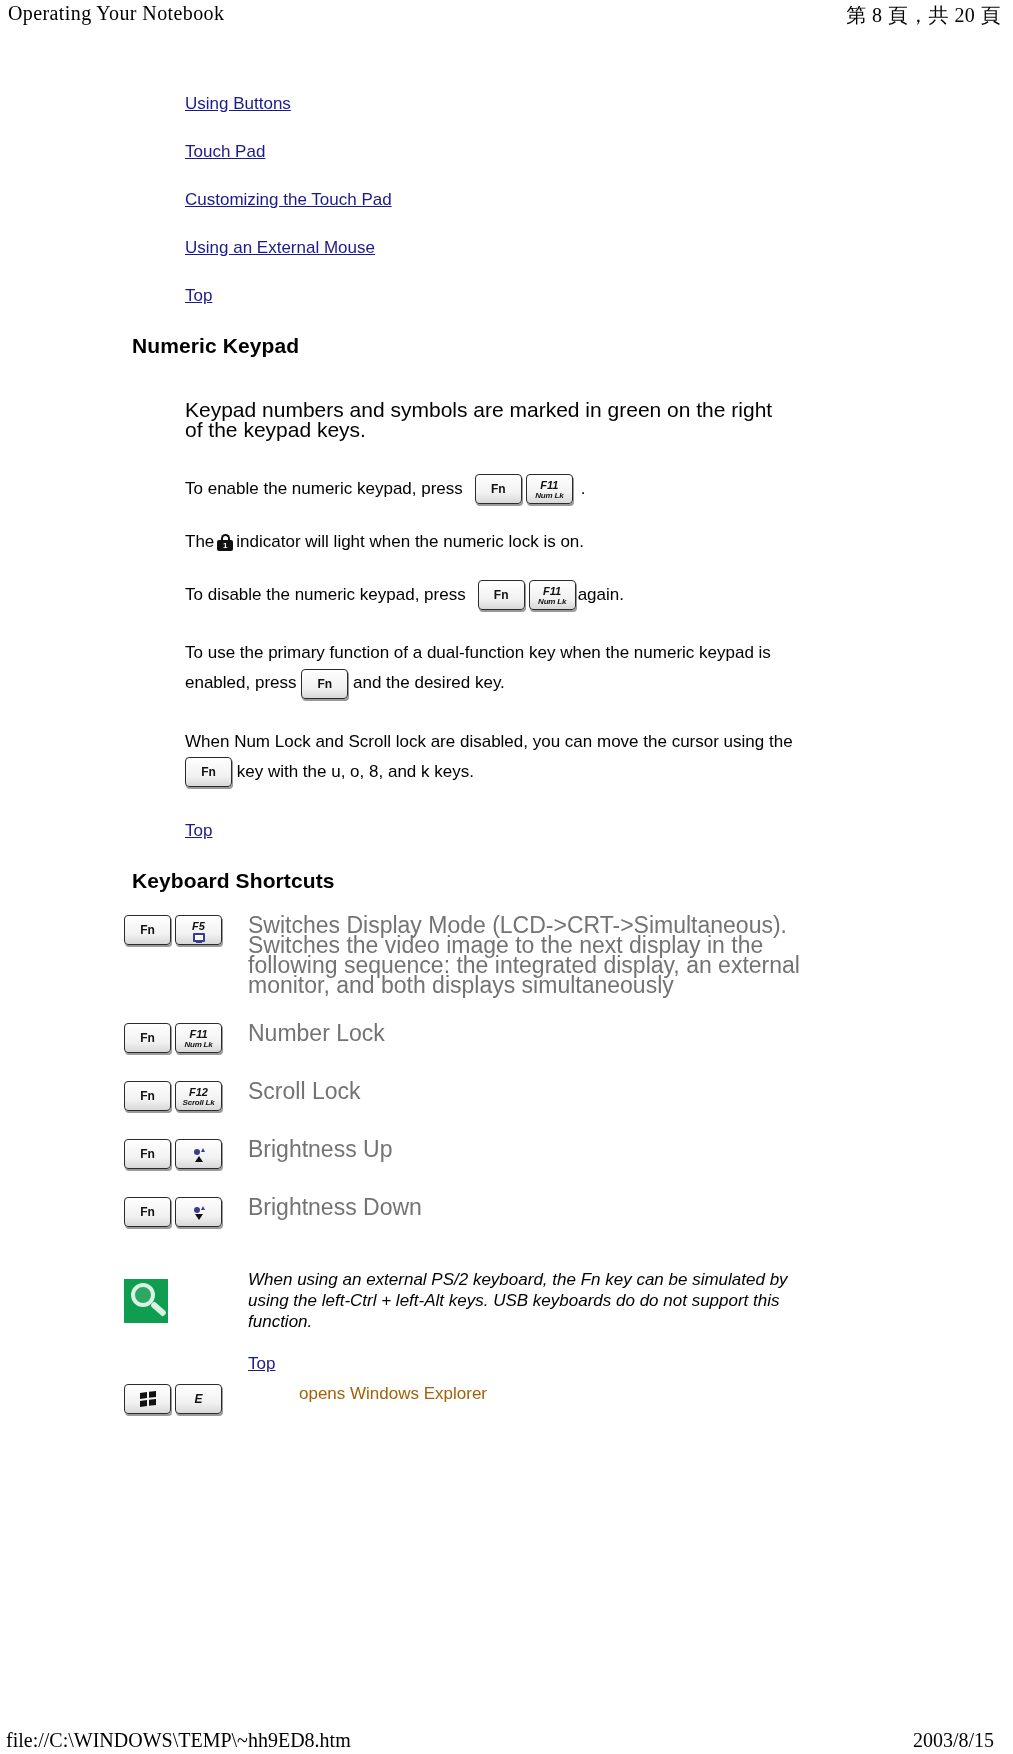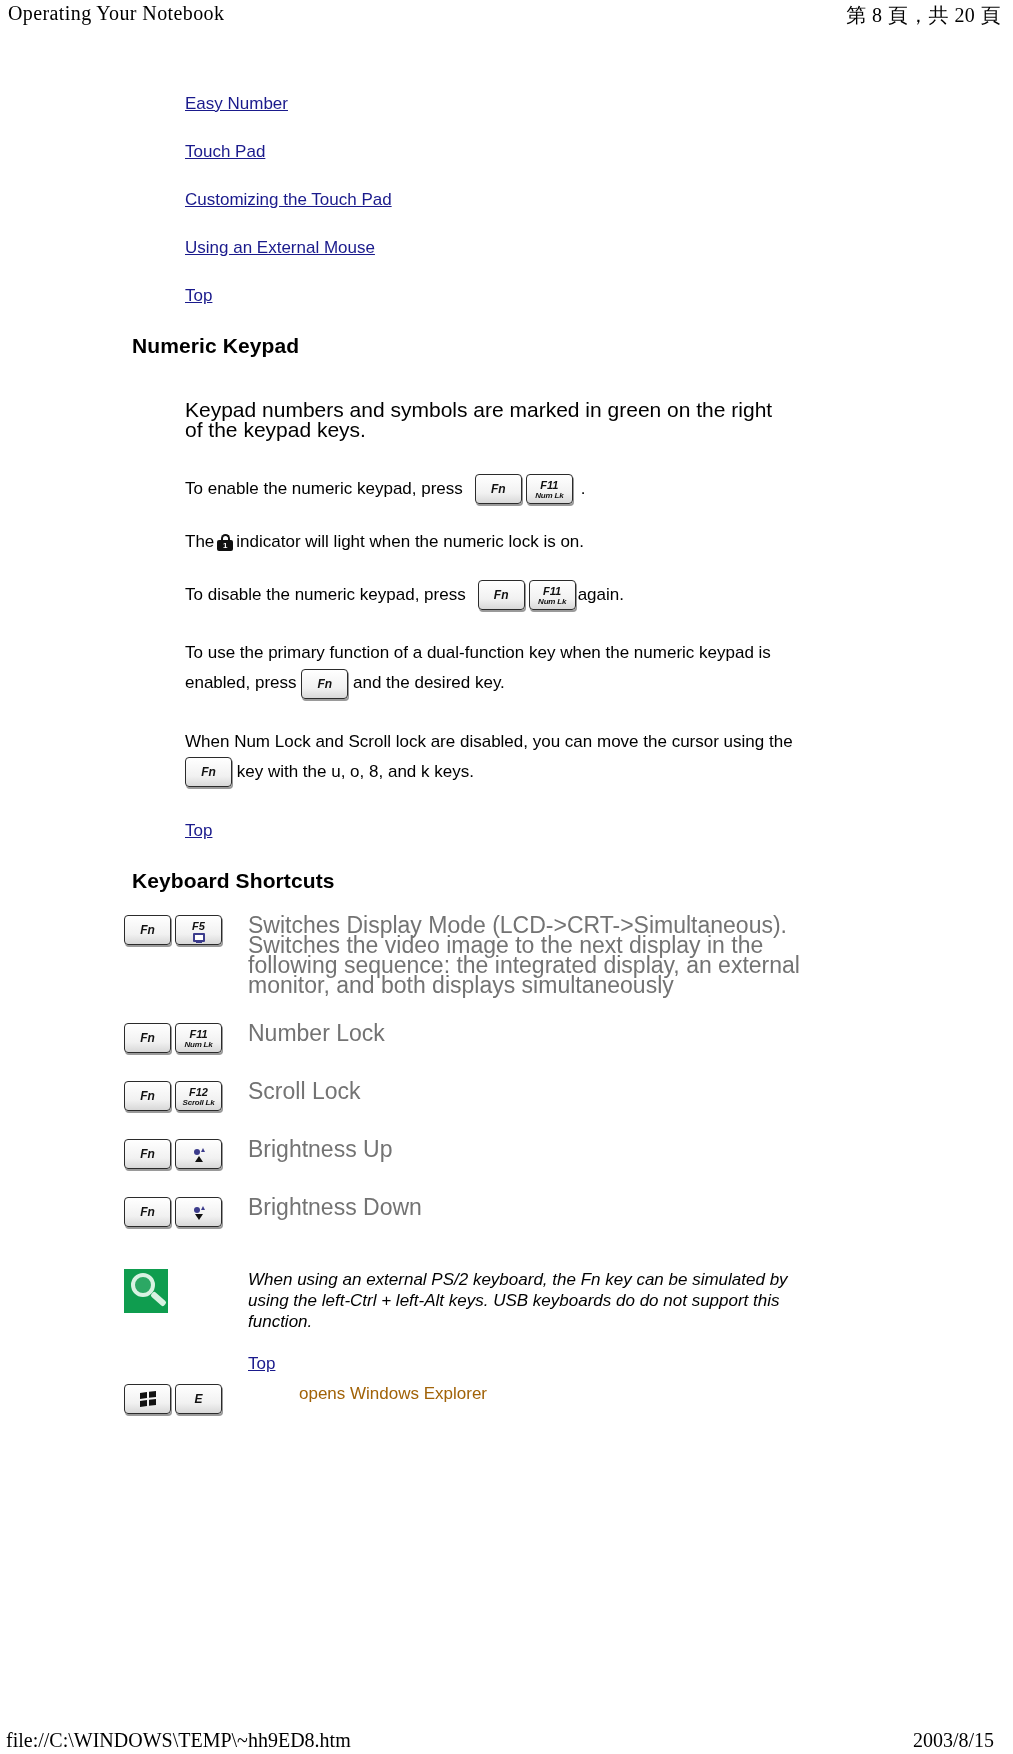--- a/index.html
+++ b/index.html
@@ -112,21 +112,20 @@
     border-radius: 4px;
     box-shadow: 1px 2px 0 #9a9a9a;
     font-family: "Liberation Sans", sans-serif;
     color: #111;
     line-height: 1;
     text-align: center;
   }
   .keycap.fn {
     width: 47px; height: 30px;
     font-size: 12px;
-    font-style: italic;
     font-weight: bold;
   }
   .keycap.fx {
     width: 47px; height: 30px;
     padding-top: 2px;
     gap: 1px;
   }
   .keycap.fx .top {
     font-size: 11px;
     font-style: italic;
@@ -250,21 +249,21 @@
   .shortcut-desc {
     font-size: 23px;
     line-height: 20px;
     color: #737373;
     max-width: 560px;
     padding-top: 2px;
   }
 
   .note-row {
     display: flex;
-    align-items: flex-start;
+    align-items: center;
     padding: 16px 0 0 124px;
     margin-bottom: 22px;
   }
   .note-icon {
     flex: 0 0 124px;
     width: 124px;
   }
   .note-badge {
     width: 44px; height: 44px;
     background: #0f9d4f;
@@ -310,21 +309,21 @@
 
 <div class="page-header">
   <span>Operating Your Notebook</span>
   <span>第 8 頁，共 20 頁</span>
 </div>
 
 <div class="doc">
 
   <div class="toc">
     <div class="toc-row">
-      <a class="link" href="#">Easy Number</a>
+      <a class="link" href="#">Using Buttons</a>
     </div>
     <div class="toc-row">
       <a class="link" href="#">Touch Pad</a>
     </div>
     <div class="toc-row">
       <a class="link" href="#">Customizing the Touch Pad</a>
     </div>
     <div class="toc-row">
       <a class="link" href="#">Using an External Mouse</a>
     </div>

